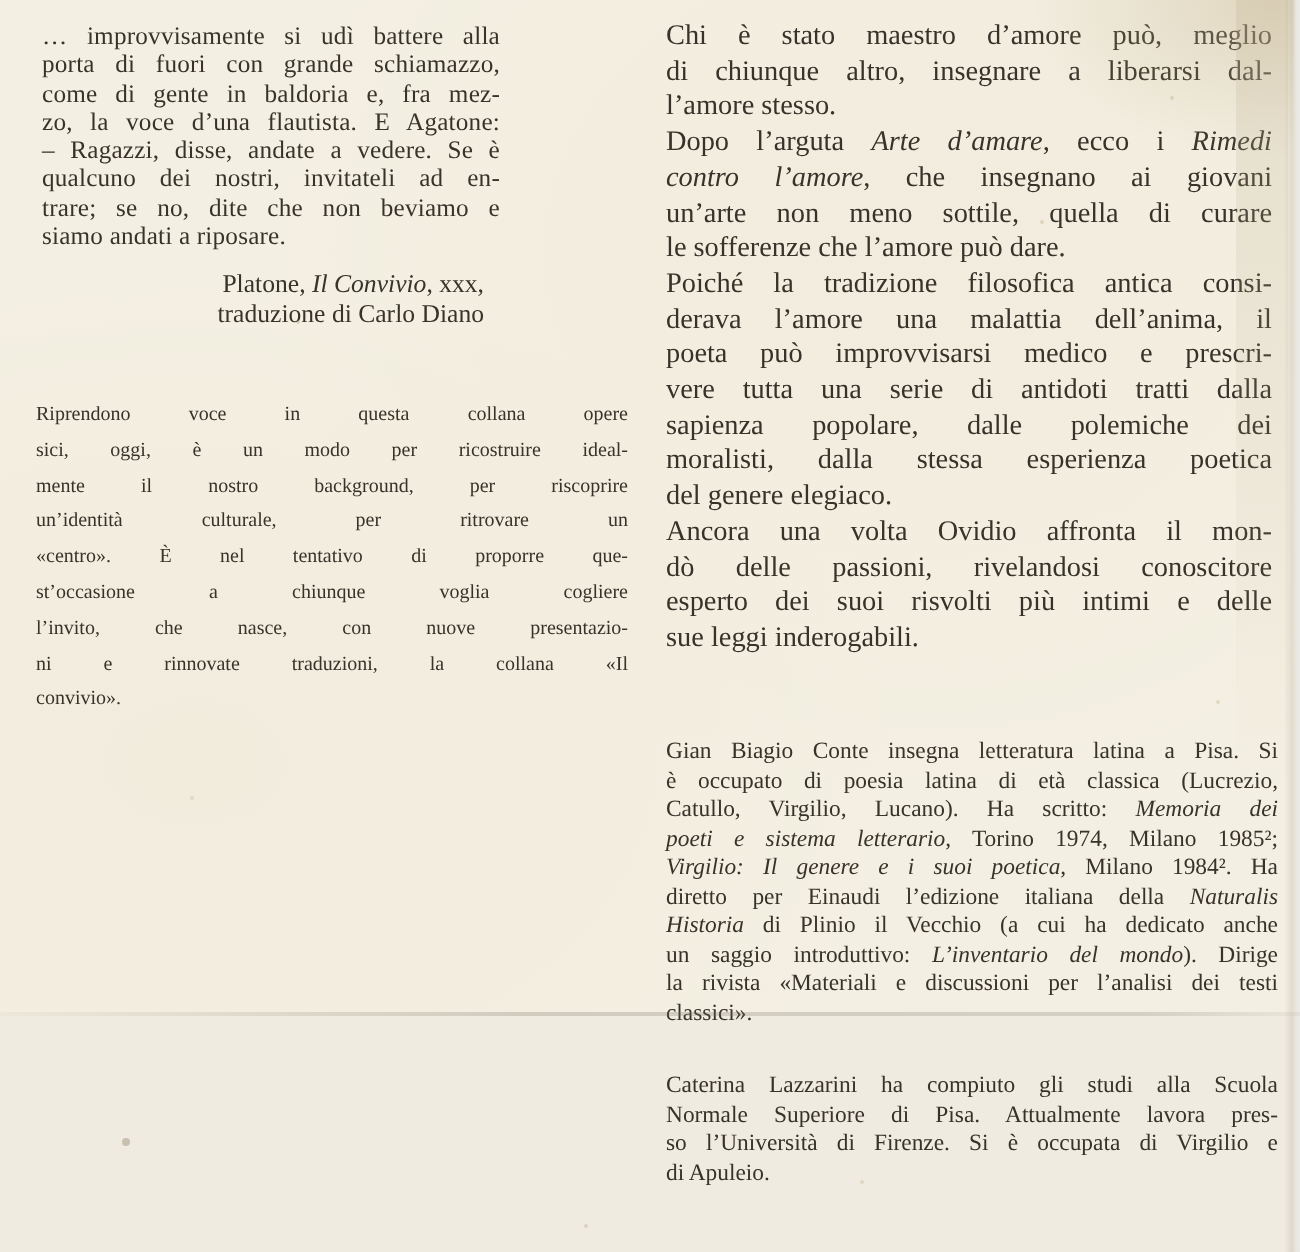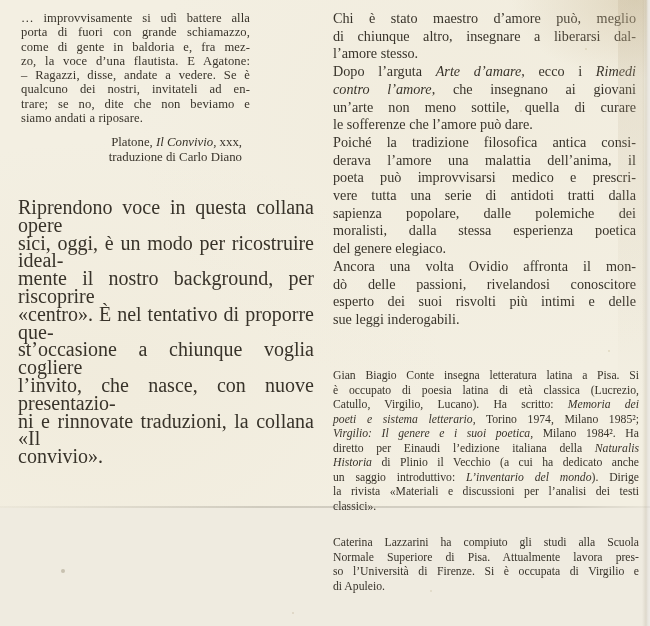--- a/index.html
+++ b/index.html
@@ -17,21 +17,21 @@
     color:#38332a;
   }
   .block{position:absolute;}
   .tline{text-align:justify; text-align-last:justify; white-space:normal;}
   .tline.pend{text-align-last:left;}
   .it{font-style:italic;}
 
   .epigraph{left:21px; top:11px; width:229px; font-size:12.6px; line-height:14.3px; letter-spacing:0.1px;}
   .attribution{left:21px; top:135px; width:221px; font-size:12.8px; line-height:14.8px;}
   .attribution .tline{text-align:center; text-align-last:right;}
-  .intro{left:18px; top:199px; width:296px; font-size:20px; line-height:17.8px;}
+  .intro{left:18px; top:199px; width:296px; font-size:10px; line-height:17.8px;}
   .blurb{left:333px; top:10px; width:303px; font-size:14.2px; line-height:17.7px;}
   .bio{left:333px; width:306px; font-size:11.7px; line-height:14.5px;}
   .bio1{top:369px;}
   .bio2{top:523px;margin-top:13px;}
 
   
   .corner-shade{position:absolute; top:0; right:0; width:140px; height:80px; pointer-events:none;
     background:radial-gradient(ellipse at 90% 0%, rgba(198,180,142,0.40), rgba(198,180,142,0) 70%);}
   .edge-shade{position:absolute; top:0; right:6px; width:26px; height:400px; pointer-events:none;
     background:linear-gradient(to bottom, rgba(190,175,145,0.25), rgba(190,175,145,0.06) 75%, rgba(190,175,145,0));}
@@ -65,20 +65,21 @@
       <div class="tline pend"><span>siamo andati a riposare.</span></div>
     </div>
   <div class="block attribution">
       <div class="tline"><span>Platone, </span><span class="it">Il Convivio</span><span>, xxx,</span></div>
       <div class="tline pend"><span>traduzione di Carlo Diano</span></div>
     </div>
   <div class="block intro">
       <div class="tline"><span>Riprendono voce in questa collana opere</span></div>
       <div class="tline"><span>sici, oggi, è un modo per ricostruire ideal-</span></div>
       <div class="tline"><span>mente il nostro background, per riscoprire</span></div>
+      <div class="tline"><span>un’identità culturale, per ritrovare un</span></div>
       <div class="tline"><span>«centro». È nel tentativo di proporre que-</span></div>
       <div class="tline"><span>st’occasione a chiunque voglia cogliere</span></div>
       <div class="tline"><span>l’invito, che nasce, con nuove presentazio-</span></div>
       <div class="tline"><span>ni e rinnovate traduzioni, la collana «Il</span></div>
       <div class="tline pend"><span>convivio».</span></div>
     </div>
   <div class="block blurb">
       <div class="tline"><span>Chi è stato maestro d’amore può, meglio</span></div>
       <div class="tline"><span>di chiunque altro, insegnare a liberarsi dal-</span></div>
       <div class="tline pend"><span>l’amore stesso.</span></div>

